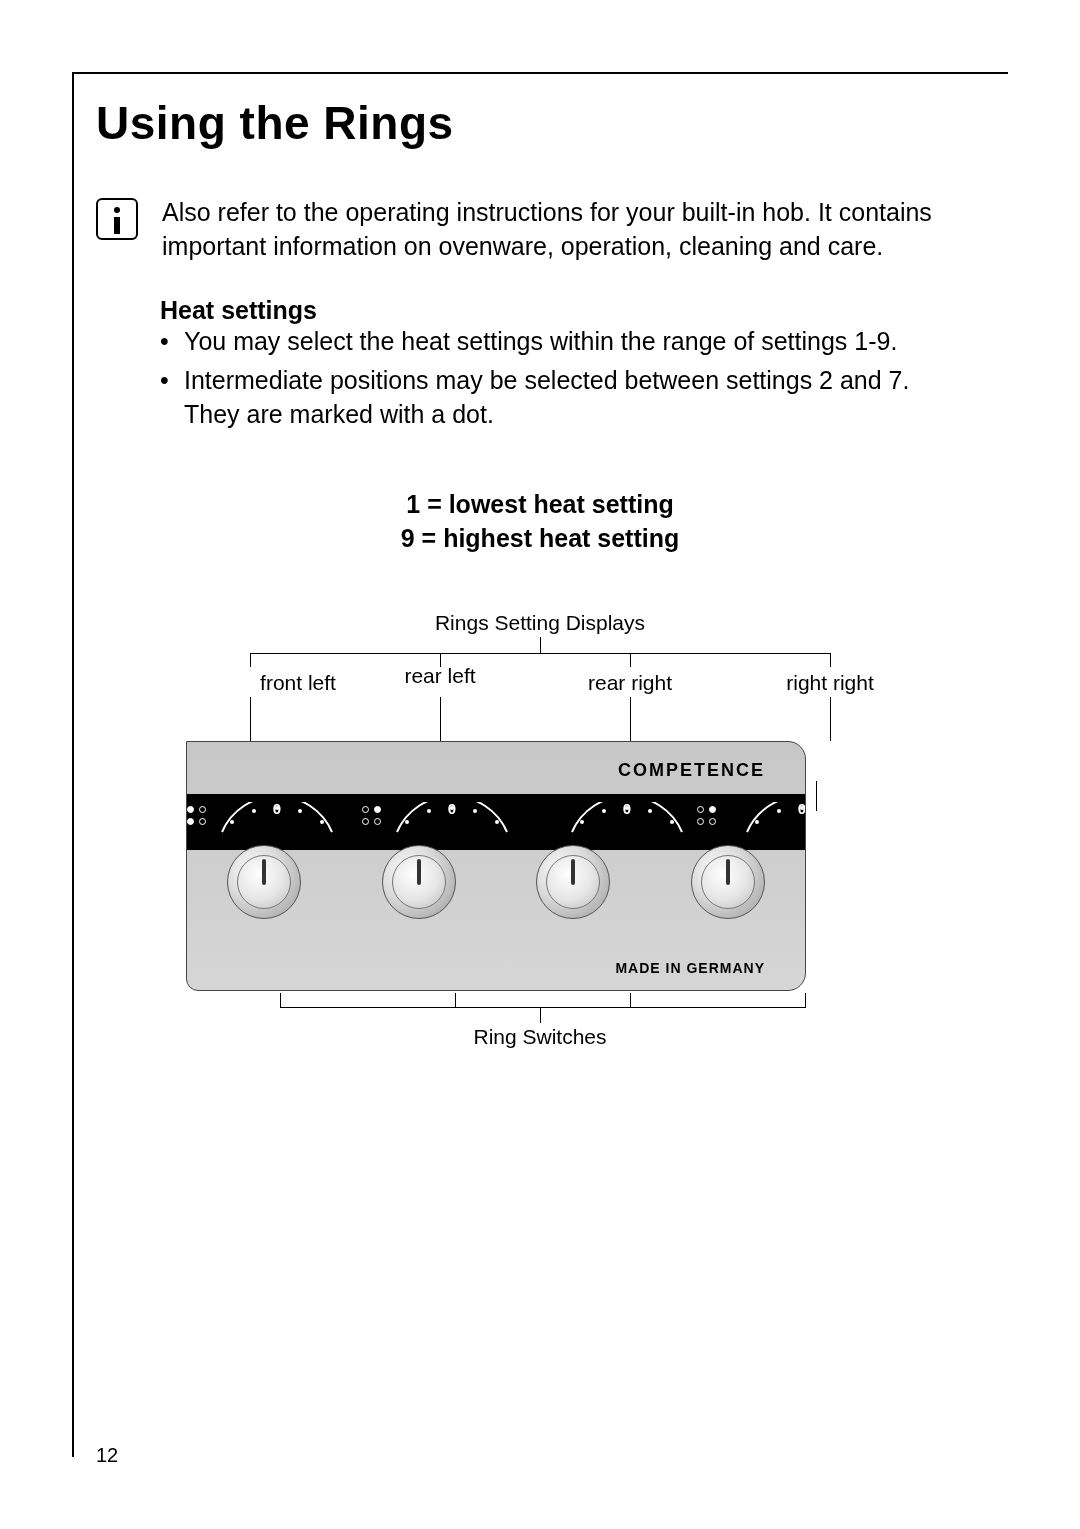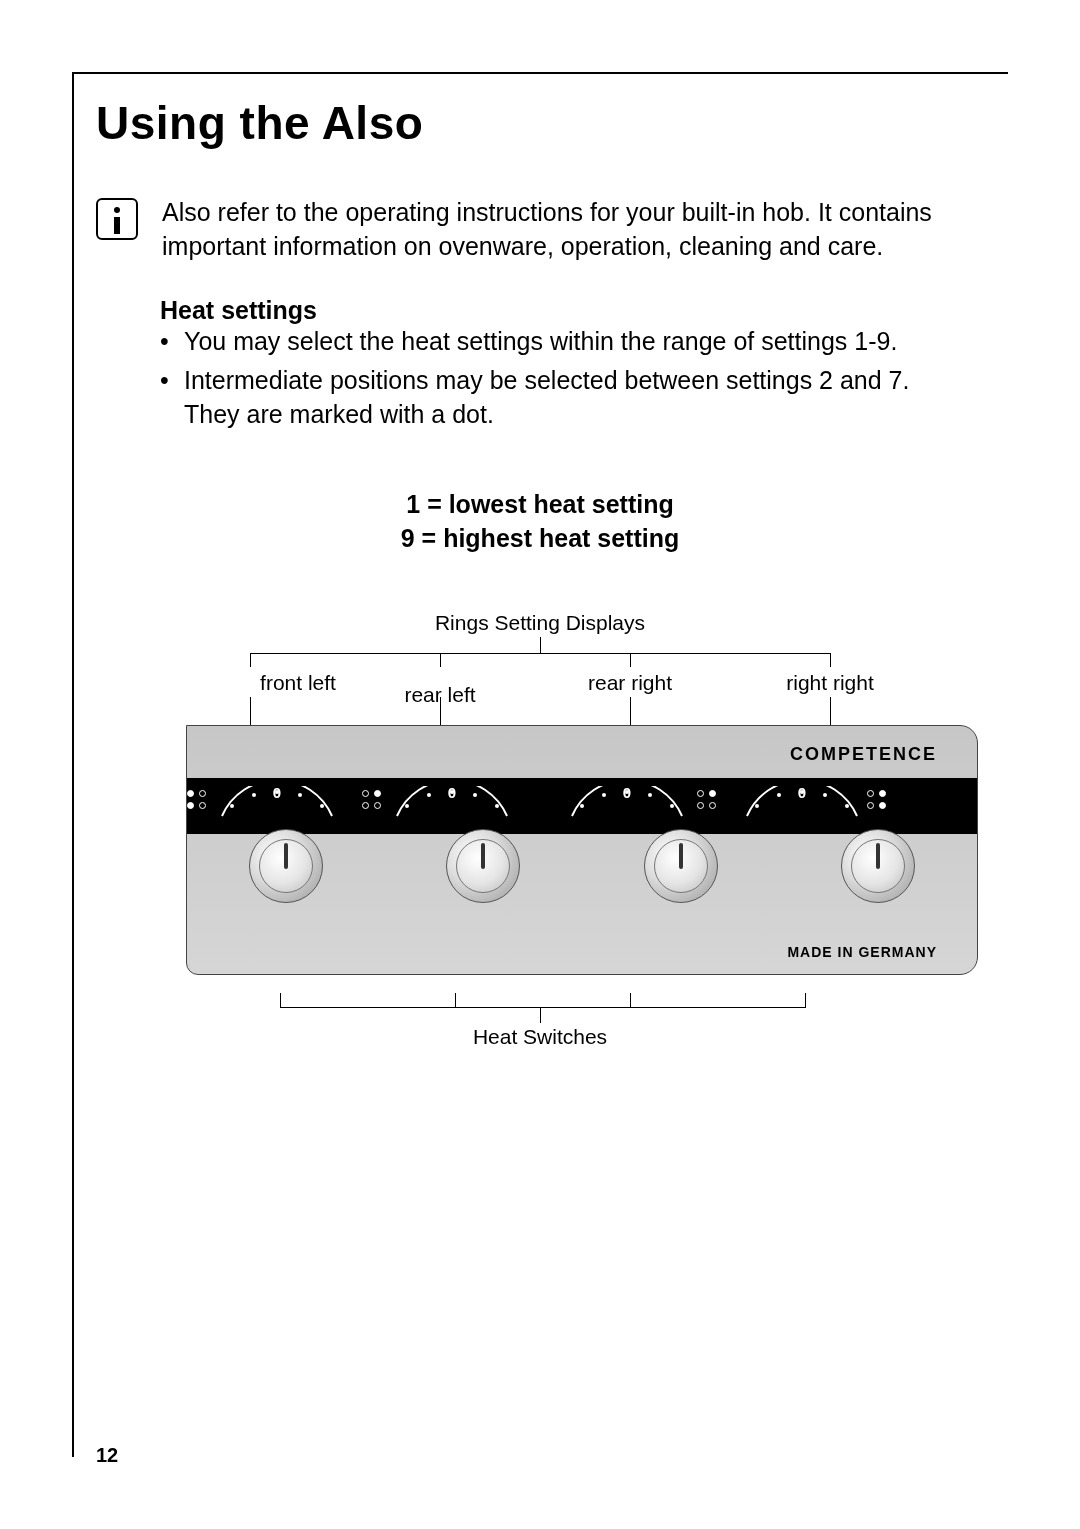--- a/index.html
+++ b/index.html
@@ -22,50 +22,50 @@
   ul.bullets li::before { content: "•"; position: absolute; left: 0; top: 0; }
 
   .legend { text-align: center; margin-top: 56px; font-size: 25px; font-weight: 700; line-height: 1.35; }
 
   
   .diagram { position: relative; width: 700px; height: 430px; margin: 56px auto 0 auto; }
   .dlabel { font-size: 21px; position: absolute; white-space: nowrap; }
   .line { position: absolute; background: #000; }
 
   
-  .panel { position: absolute; left: -4px; top: 114px; width: 792px; height: 250px;
+  .panel { position: absolute; left: -4px; top: 130px; width: 620px; height: 250px;
            background: linear-gradient(to bottom, #c7c7c7 0%, #d6d6d6 100%);
            border: 1px solid #444; border-bottom-left-radius: 12px; border-top-right-radius: 18px; border-bottom-right-radius: 18px; overflow: hidden; }
   .panel-black { position: absolute; left: 0; top: 52px; width: 100%; height: 56px; background: #000; }
   .brand { position: absolute; right: 40px; top: 18px; font-size: 18px; font-weight: 700; letter-spacing: 2px; color: #000; }
   .madein { position: absolute; right: 40px; bottom: 14px; font-size: 14px; letter-spacing: 1px; color: #000; font-weight: 600; }
 
   .knobs { position: absolute; left: 0; top: 90px; width: 100%; height: 100px; display: flex; justify-content: space-around; align-items: center; }
   .knob { position: relative; width: 74px; height: 74px; }
   .knob .ring { position: absolute; inset: 0; border-radius: 50%; background: radial-gradient(circle at 35% 35%, #fff 0%, #ddd 40%, #999 100%); border: 1px solid #555; }
   .knob .cap { position: absolute; left: 10px; top: 10px; right: 10px; bottom: 10px; border-radius: 50%; background: radial-gradient(circle at 40% 35%, #fff 0%, #e5e5e5 55%, #bbb 100%); border: 1px solid #777; }
   .knob .mark { position: absolute; left: 50%; top: 14px; width: 4px; height: 26px; background: #333; transform: translateX(-50%); border-radius: 2px; }
   .scale { position: absolute; width: 130px; height: 34px; top: 60px; }
   .scale svg { width: 100%; height: 100%; display: block; }
   .dots4 { position: absolute; top: 64px; width: 24px; height: 24px; }
   .dots4 span { position: absolute; width: 7px; height: 7px; border: 1.5px solid #fff; border-radius: 50%; }
   .dots4 span.fill { background: #fff; }
   .zero { position: absolute; top: 58px; transform: translateX(-50%); font-size: 15px; font-weight: 700; color: #fff; }
 
-  .page-num { position: absolute; left: 96px; bottom: 62px; font-size: 20px; font-weight: bold; }
+  .page-num { position: absolute; left: 96px; bottom: 62px; font-size: 20px; }
 </style>
 </head>
 <body>
 
 <div class="page">
   <div class="frame"></div>
 
   <div class="content">
 
-    <h1 class="title">Using the Also</h1>
+    <h1 class="title">Using the Rings</h1>
 
     <div class="info-block">
       <div class="info-icon"></div>
       <div class="info-text">Also refer to the operating instructions for your built-in hob. It contains important information on ovenware, operation, cleaning and care.</div>
     </div>
 
     <div class="indent">
       <div class="subhead">Heat settings</div>
       <ul class="bullets">
         <li>You may select the heat settings within the range of settings 1-9.</li>
@@ -82,21 +82,21 @@
 
       <div class="dlabel" style="left:50%; top:0; transform:translateX(-50%);">Rings Setting Displays</div>
       <div class="line" style="left:350px; top:26px; width:1px; height:16px;"></div>
       <div class="line" style="left:60px; top:42px; width:580px; height:1px;"></div>
       <div class="line" style="left:60px; top:42px; width:1px; height:14px;"></div>
       <div class="line" style="left:250px; top:42px; width:1px; height:14px;"></div>
       <div class="line" style="left:440px; top:42px; width:1px; height:14px;"></div>
       <div class="line" style="left:640px; top:42px; width:1px; height:14px;"></div>
 
       <div class="dlabel" style="left:60px; top:60px; transform:translateX(-50%);margin-left:48px;">front left</div>
-      <div class="dlabel" style="left:250px; top:72px; transform:translateX(-50%);">rear left</div>
+      <div class="dlabel" style="left:250px; top:53px; transform:translateX(-50%);">rear left</div>
       <div class="dlabel" style="left:440px; top:60px; transform:translateX(-50%);">rear right</div>
       <div class="dlabel" style="left:640px; top:60px; transform:translateX(-50%);">right right</div>
 
       <div class="line" style="left:60px; top:86px; width:1px; height:44px;"></div>
       <div class="line" style="left:250px; top:86px; width:1px; height:44px;"></div>
       <div class="line" style="left:440px; top:86px; width:1px; height:44px;"></div>
       <div class="line" style="left:640px; top:86px; width:1px; height:44px;"></div>
 
       <div class="line" style="left:626px; top:170px; width:1px; height:30px; background:#000;"></div>
 
@@ -201,19 +201,19 @@
 
         <div class="madein">MADE IN GERMANY</div>
       </div>
 
       <div class="line" style="left:90px;  top:382px; width:1px; height:14px;"></div>
       <div class="line" style="left:265px; top:382px; width:1px; height:14px;"></div>
       <div class="line" style="left:440px; top:382px; width:1px; height:14px;"></div>
       <div class="line" style="left:615px; top:382px; width:1px; height:14px;"></div>
       <div class="line" style="left:90px;  top:396px; width:526px; height:1px;"></div>
       <div class="line" style="left:350px; top:396px; width:1px; height:16px;"></div>
-      <div class="dlabel" style="left:350px; top:414px; transform:translateX(-50%);">Heat Switches</div>
+      <div class="dlabel" style="left:350px; top:414px; transform:translateX(-50%);">Ring Switches</div>
     </div>
 
   </div>
 
   <div class="page-num">12</div>
 </div>
 
 </body></html>

